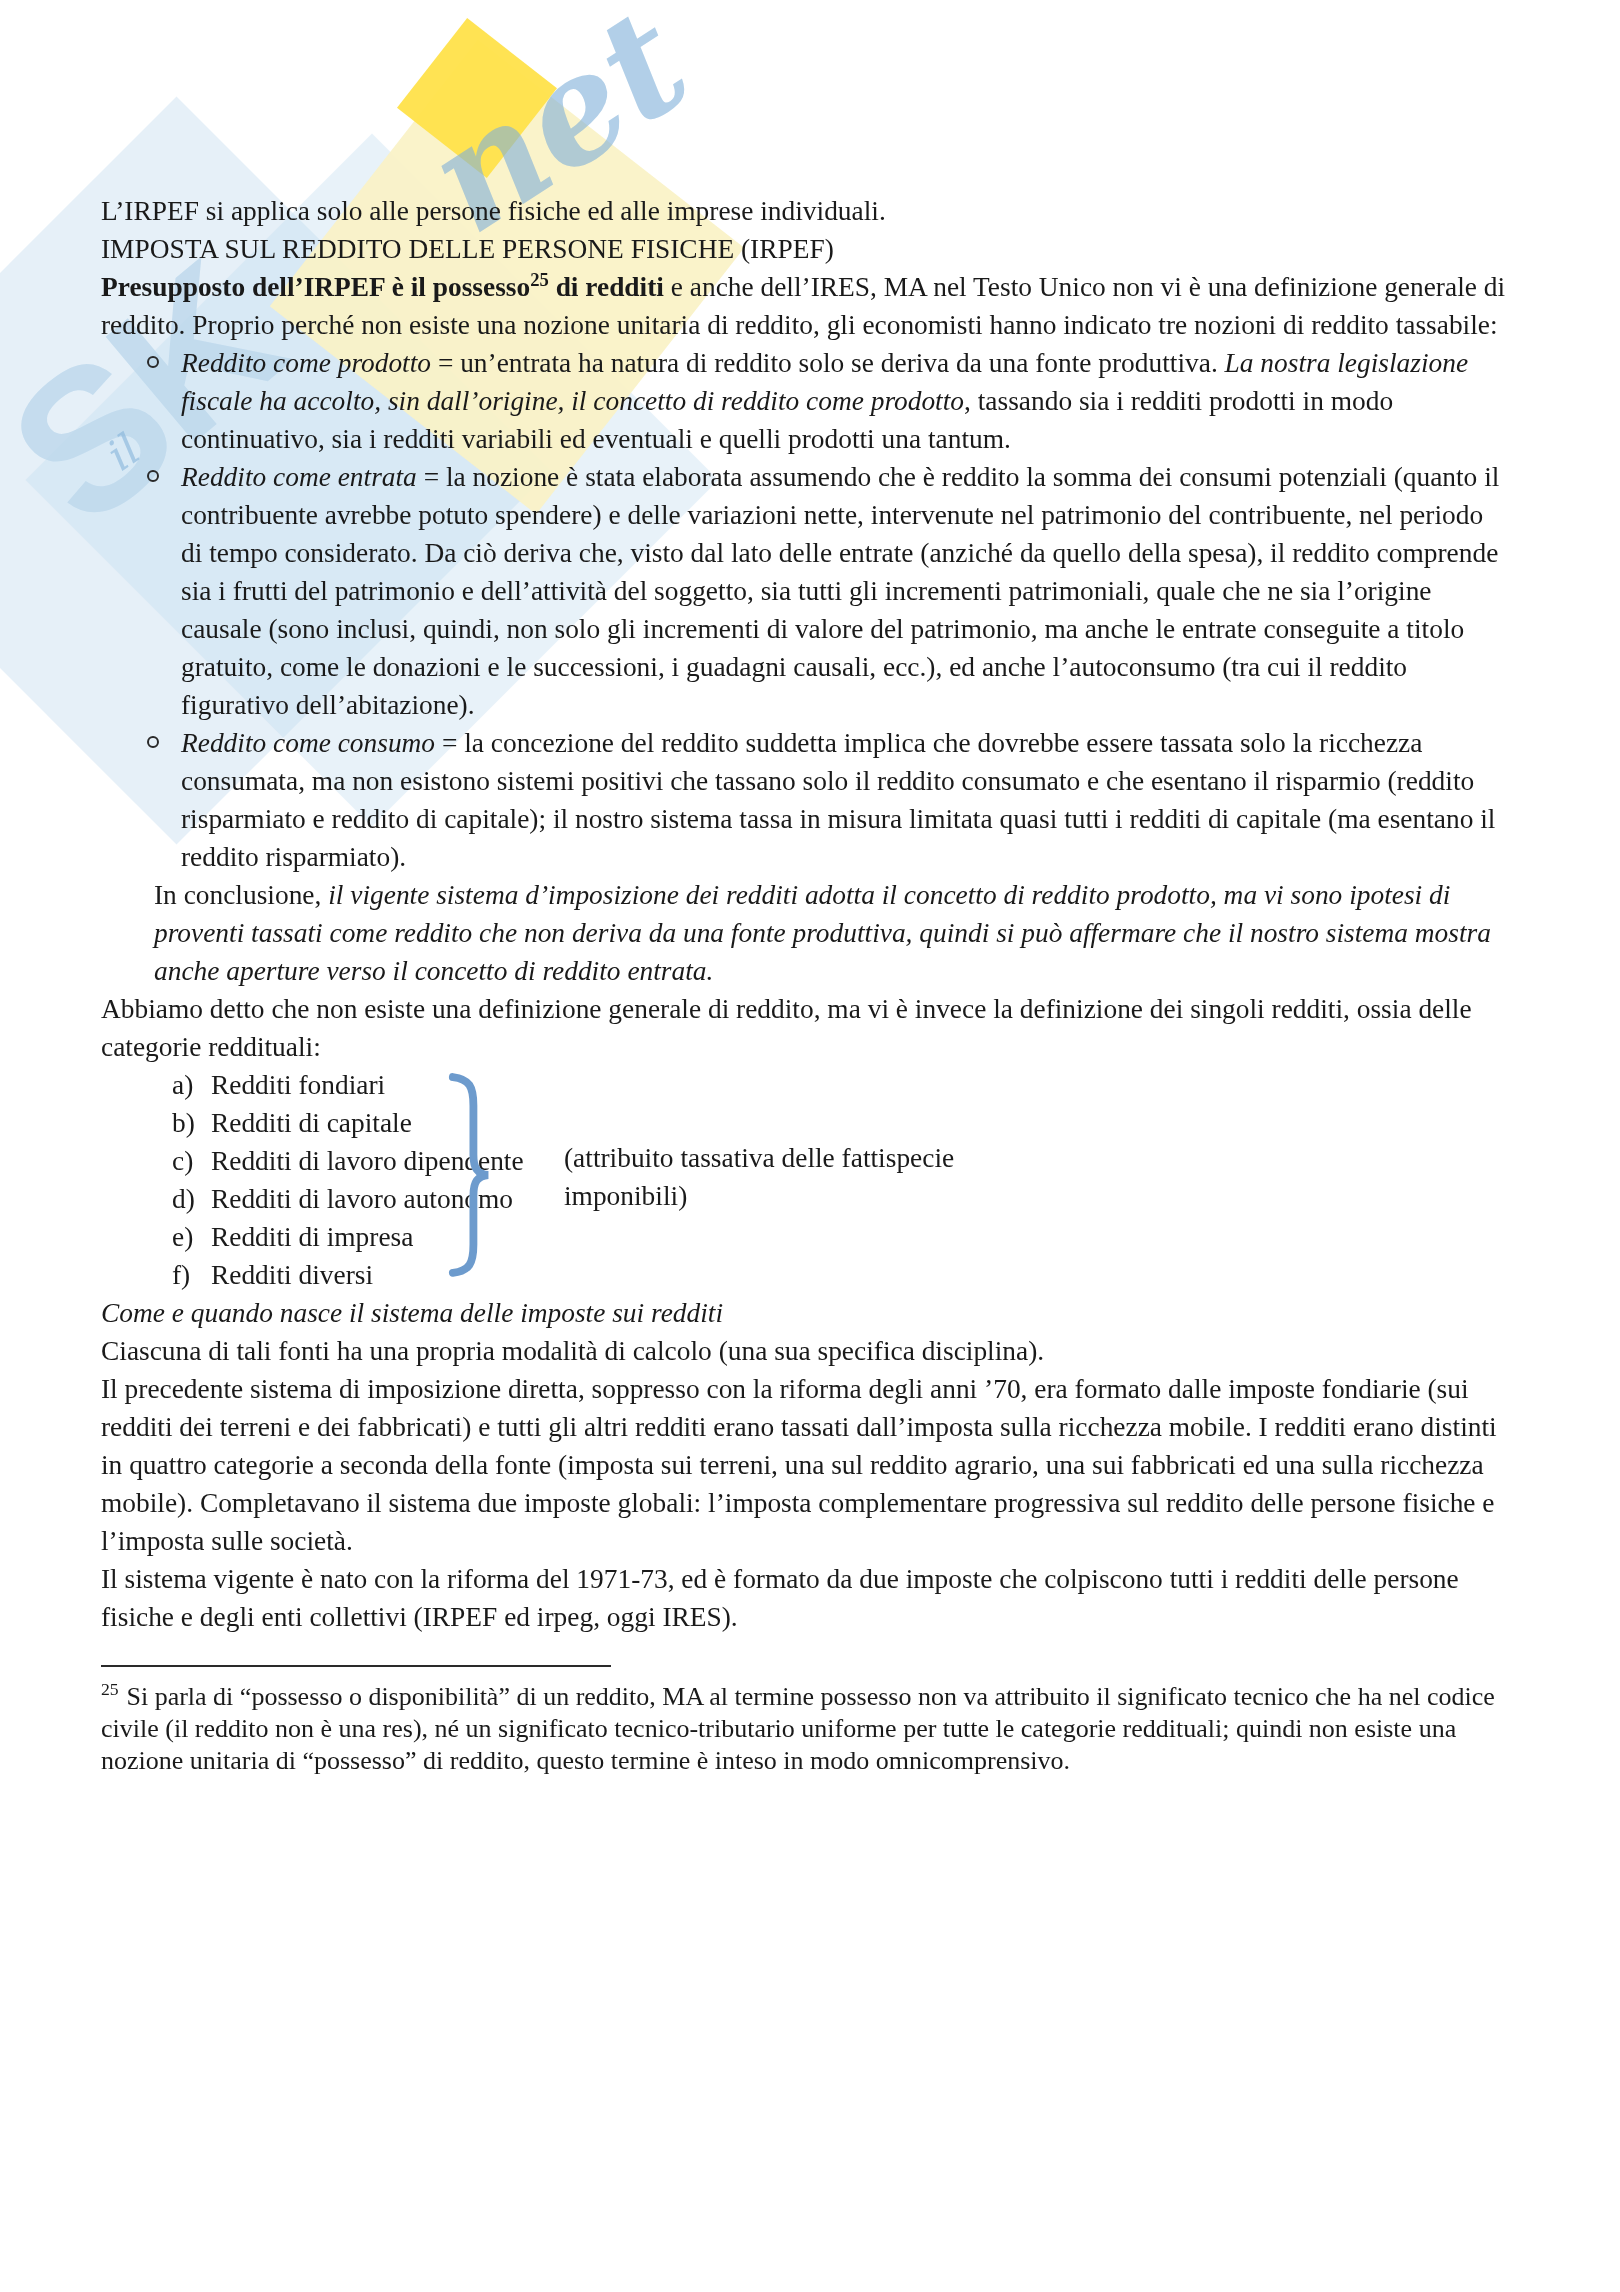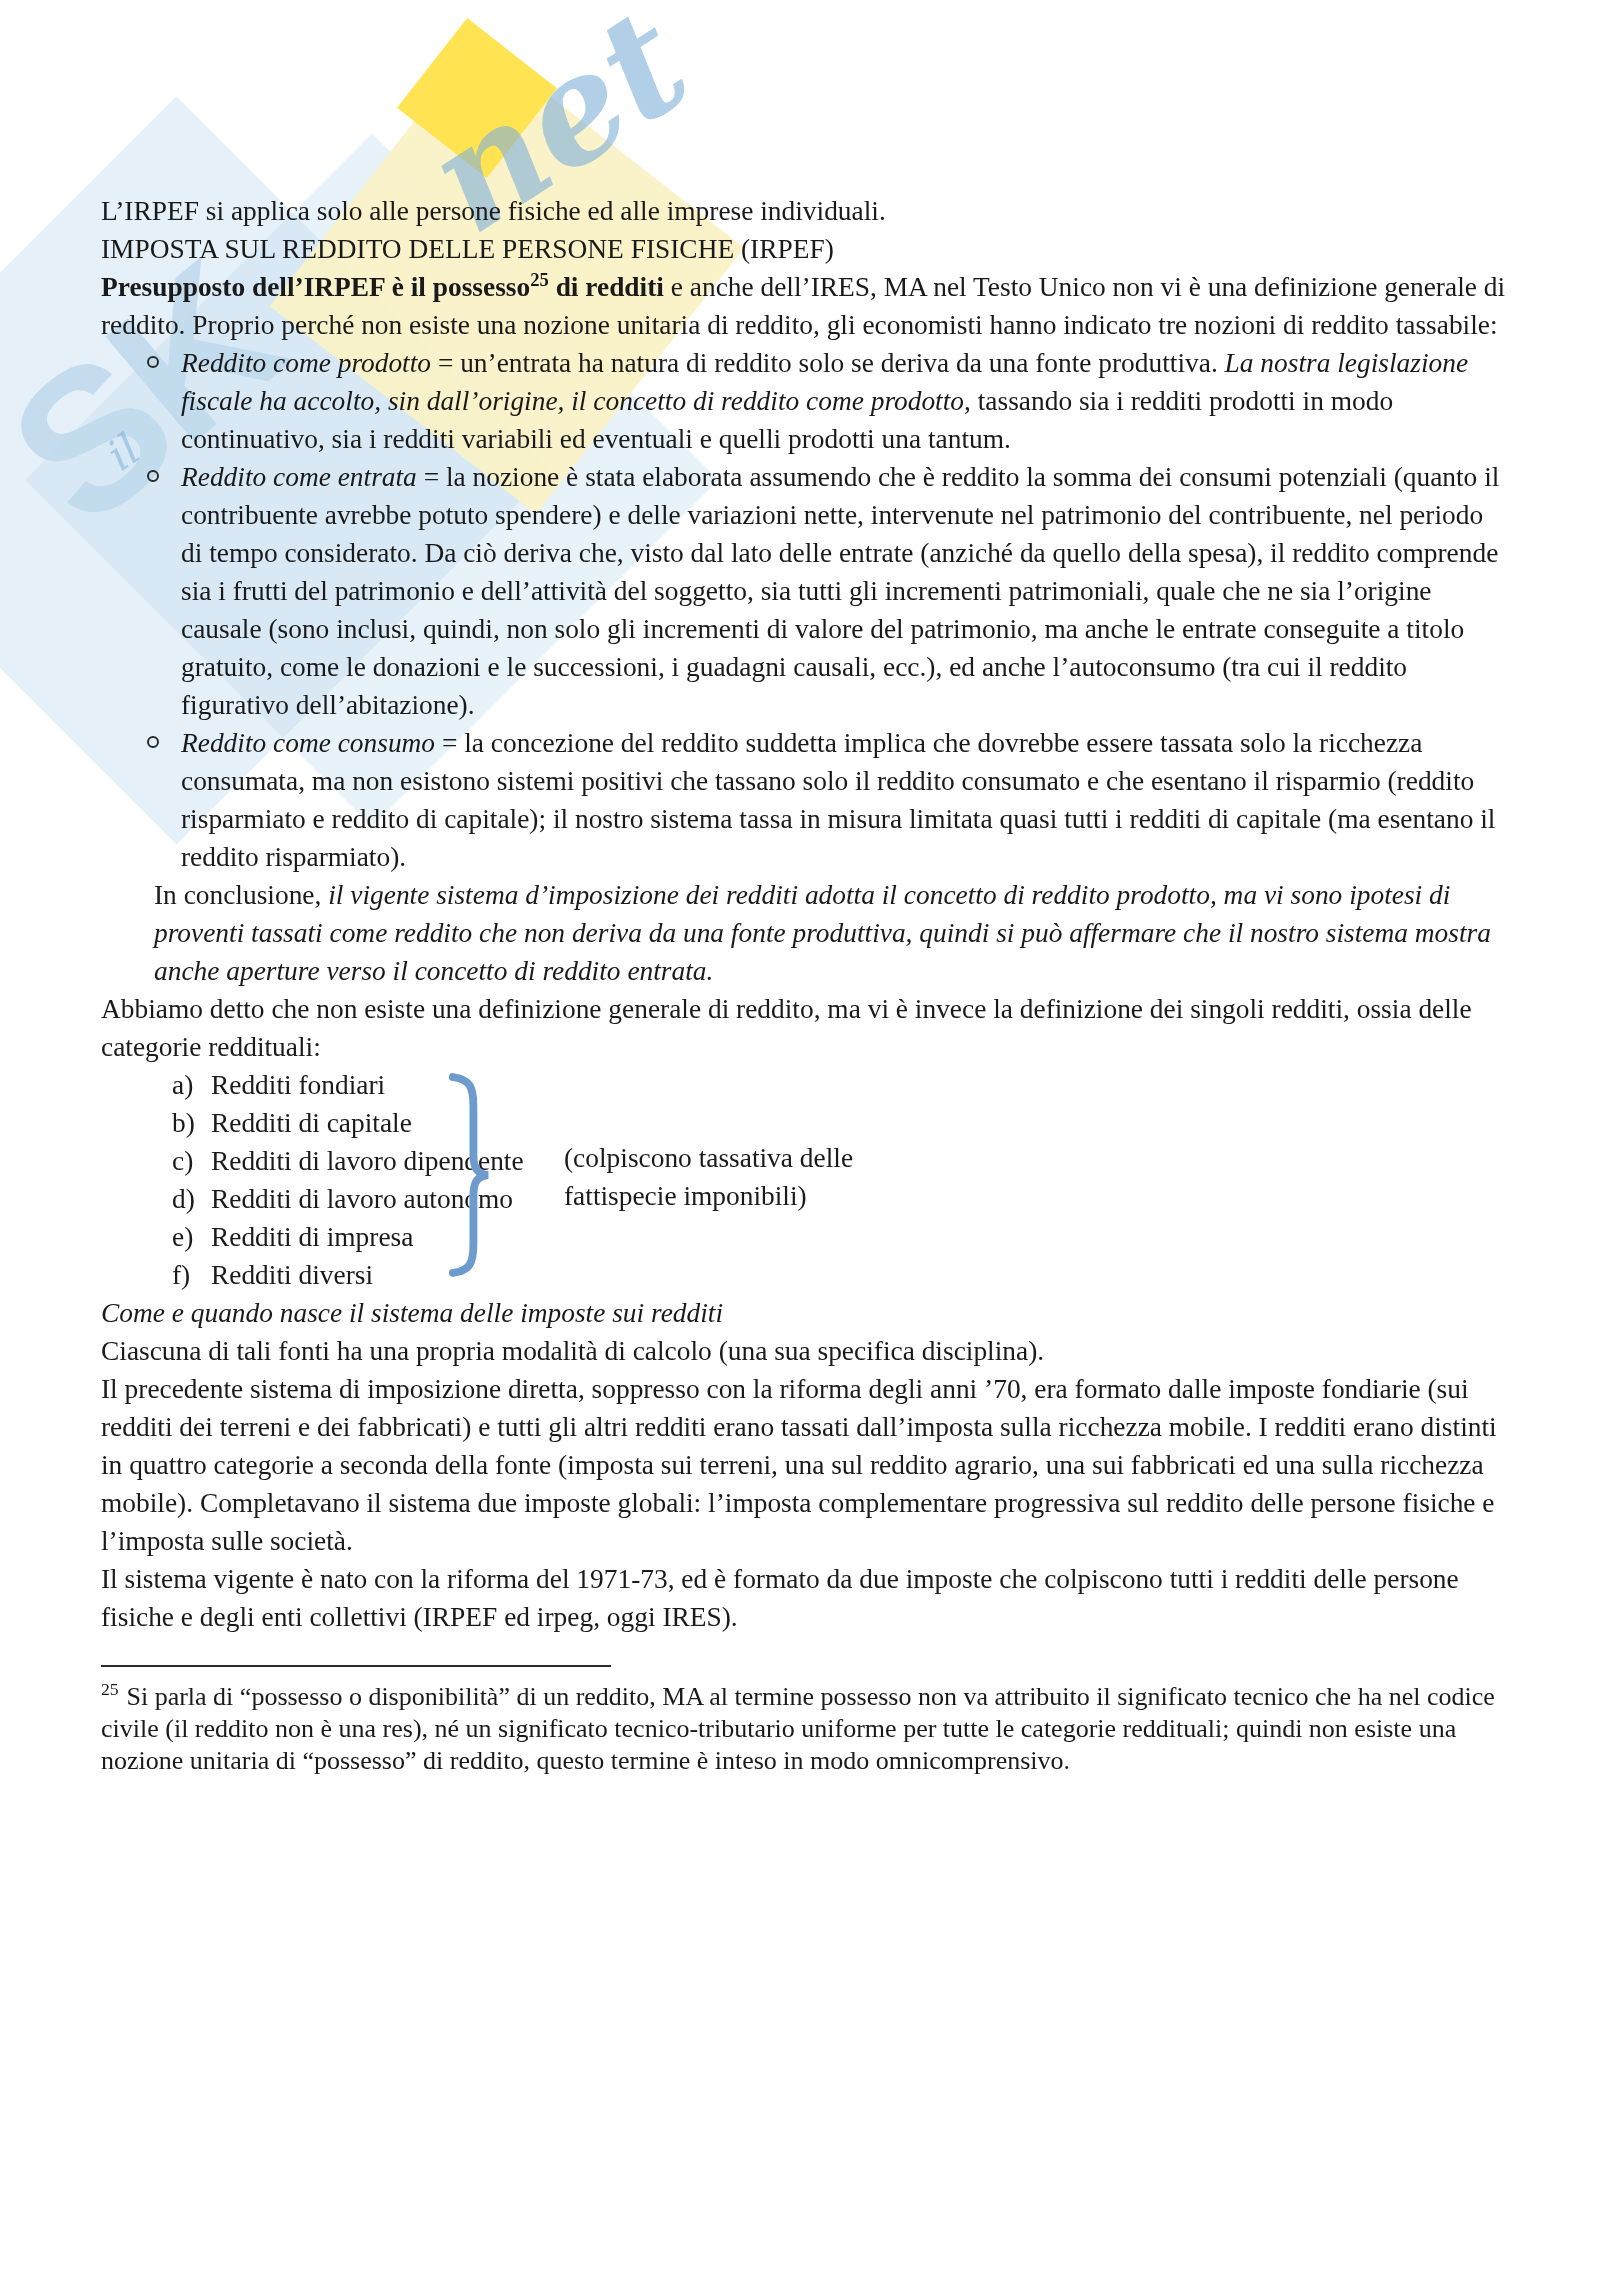--- a/index.html
+++ b/index.html
@@ -122,21 +122,21 @@
         <span>Redditi di impresa</span>
       </div>
       <div class="abc-row">
         <span class="abc-marker">f)</span>
         <span>Redditi diversi</span>
       </div>
 
       <svg class="brace" width="47" height="208" viewBox="0 0 48 212">
         <path d="M7,7 C24,9 28,17 28,36 L28,86 C28,100 32,106 43,107 C32,108 28,114 28,128 L28,178 C28,197 24,205 7,207" fill="none" stroke="currentColor" stroke-width="8" stroke-linecap="round"></path>
       </svg>
-      <div class="annotation">(colpiscono tassativa delle fattispecie imponibili)</div>
+      <div class="annotation">(attribuito tassativa delle fattispecie imponibili)</div>
     </div>
 
     <p><span class="i">Come e quando nasce il sistema delle imposte sui redditi</span></p>
     <p><span>Ciascuna di tali fonti ha una propria modalità di calcolo (una sua specifica disciplina).</span></p>
     <p><span>Il precedente sistema di imposizione diretta, soppresso con la riforma degli anni ’70, era formato dalle imposte fondiarie (sui redditi dei terreni e dei fabbricati) e tutti gli altri redditi erano tassati dall’imposta sulla ricchezza mobile. I redditi erano distinti in quattro categorie a seconda della fonte (imposta sui terreni, una sul reddito agrario, una sui fabbricati ed una sulla ricchezza mobile). Completavano il sistema due imposte globali: l’imposta complementare progressiva sul reddito delle persone fisiche e l’imposta sulle società.</span></p>
     <p><span>Il sistema vigente è nato con la riforma del 1971-73, ed è formato da due imposte che colpiscono tutti i redditi delle persone fisiche e degli enti collettivi (IRPEF ed irpeg, oggi IRES).</span></p>
 
     <hr class="footer-sep">
     <p class="footnote"><sup class="fn-num">25</sup><span>Si parla di “possesso o disponibilità” di un reddito, MA al termine possesso non va attribuito il significato tecnico che ha nel codice civile (il reddito non è una res), né un significato tecnico-tributario uniforme per tutte le categorie reddituali; quindi non esiste una nozione unitaria di “possesso” di reddito, questo termine è inteso in modo omnicomprensivo.</span></p>
 

